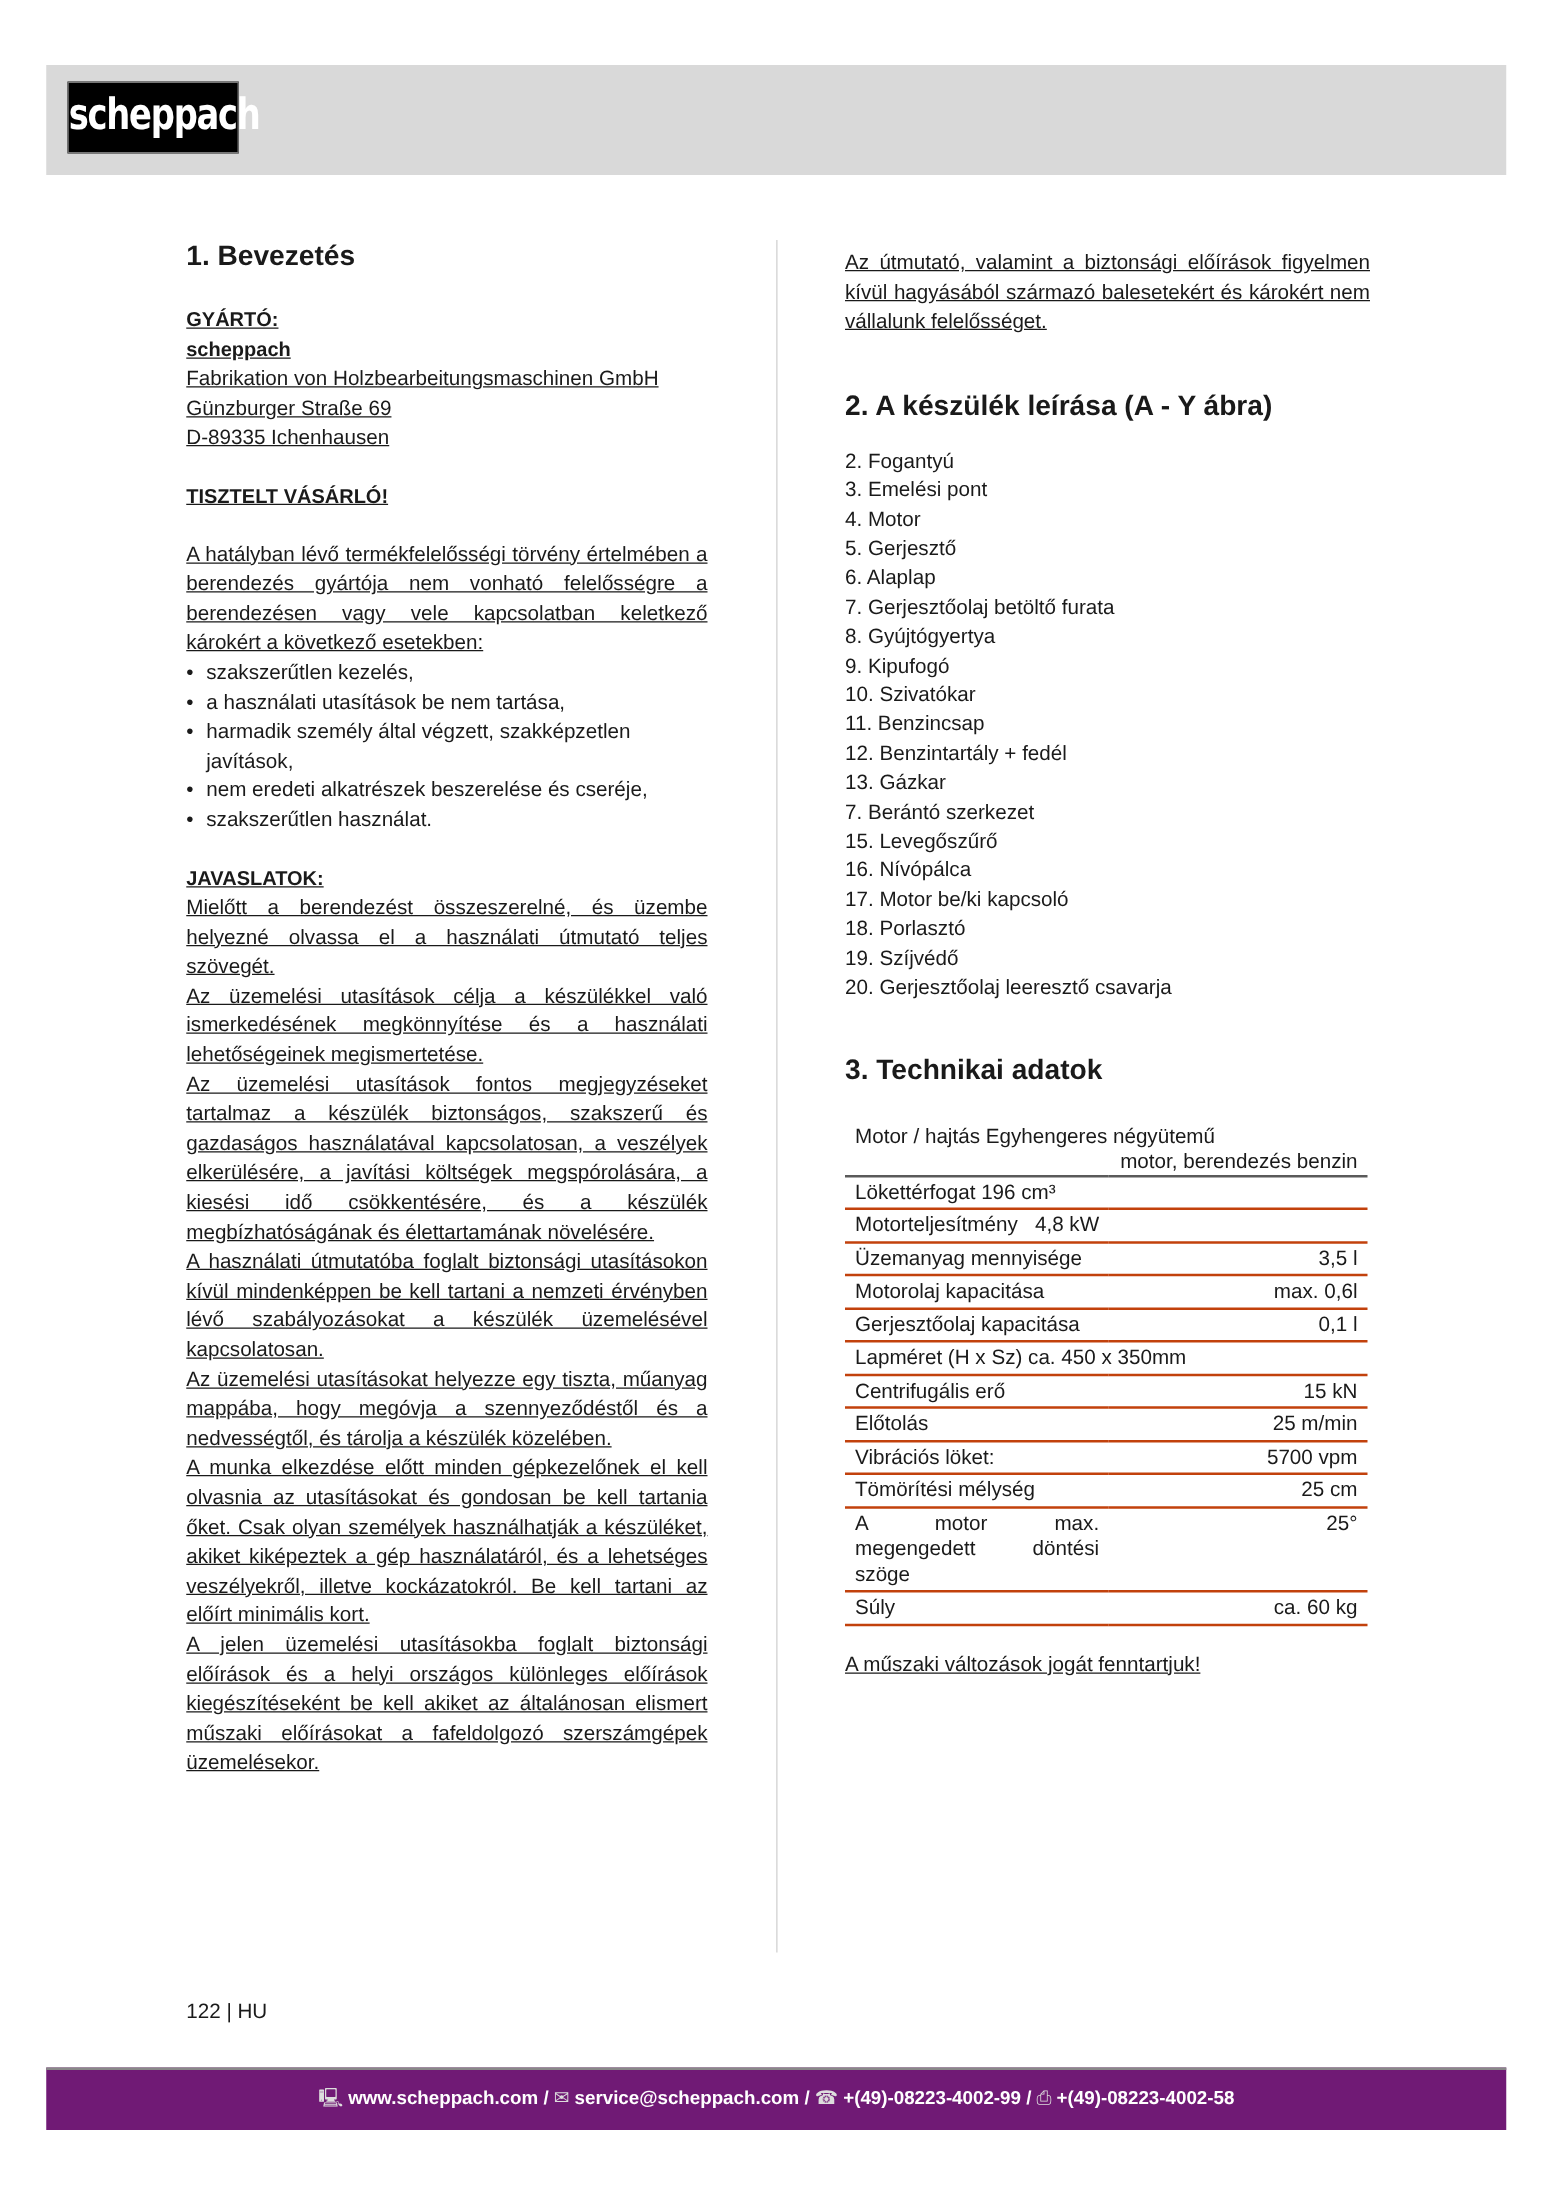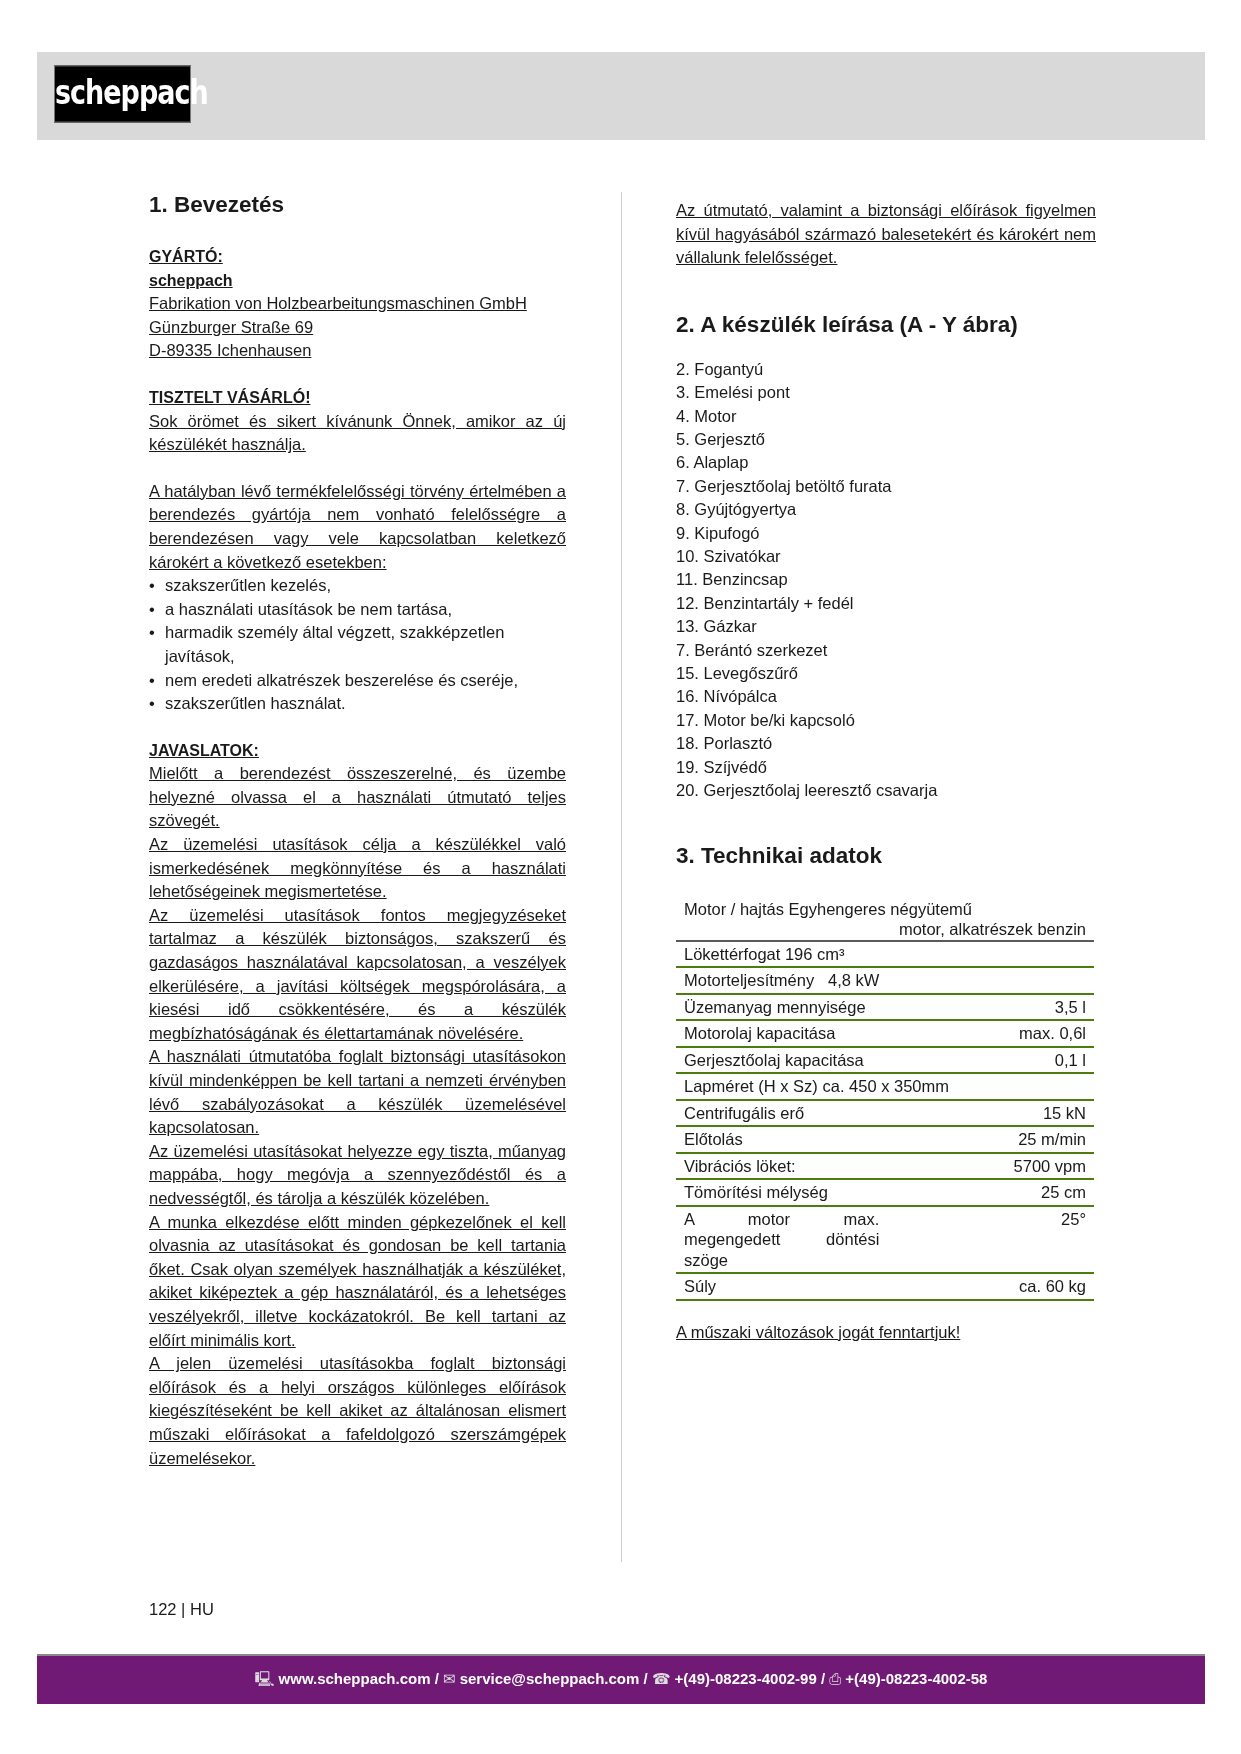--- a/index.html
+++ b/index.html
@@ -18,21 +18,21 @@
   .lbl { font-weight: bold; font-size: 16px; }
   p { margin: 0; text-decoration: underline; }
   .just { text-align: justify; }
   .gap { height: 23px; }
   ul.bul { list-style: none; padding: 0; margin: 0; }
   ul.bul li { position: relative; padding-left: 16px; }
   ul.bul li::before { content: "\2022"; position: absolute; left: 0; }
   ol.parts { list-style: none; padding: 0; margin: 0; }
   ol.parts li { line-height: 23.4px; }
   table.tech { border-collapse: collapse; width: 418px; font-size: 16.5px; margin-left: 0; }
-  table.tech td { padding: 2px 8px 2px 8px; vertical-align: top; line-height: 20.5px; border-bottom: 2px solid #4d7c0f; }
+  table.tech td { padding: 2px 8px 2px 8px; vertical-align: top; line-height: 20.5px; border-bottom: 2px solid #c2410c; }
   table.tech td.v { text-align: right; white-space: nowrap; }
   table.tech tr.first td { border-bottom: 2px solid #5a5a5a; padding-bottom: 0; }
   .footer-page { position: absolute; left: 149px; top: 1600px; font-size: 16.5px; }
   .footer-bar { position: absolute; left: 37px; top: 1654px; width: 1168px; height: 48px; background: #701a75;
                 border-top: 2px solid #888; color: #fff; font-weight: bold; font-size: 15px;
                 text-align: center; line-height: 46px; }
   .ficon { font-weight: normal; color: #ddd; margin-right: 4px; }
 </style>
 </head>
 <body>
@@ -45,21 +45,20 @@
 <div class="col col-left">
   <h1 class="sec">1.  Bevezetés</h1>
   <div style="height:25px"></div>
   <p class="lbl">GYÁRTÓ:</p>
   <p class="lbl">scheppach</p>
   <p>Fabrikation von Holzbearbeitungsmaschinen GmbH</p>
   <p>Günzburger Straße 69</p>
   <p>D-89335 Ichenhausen</p>
   <div class="gap"></div>
   <p class="lbl">TISZTELT VÁSÁRLÓ!</p>
-  <p class="just">Sok örömet és sikert kívánunk Önnek, amikor az új készülékét használja.</p>
   <div class="gap"></div>
   <p class="just">A hatályban lévő termékfelelősségi törvény értelmében a berendezés gyártója nem vonható felelősségre a berendezésen vagy vele kapcsolatban keletkező károkért a következő esetekben:</p>
   <ul class="bul">
     <li>szakszerűtlen kezelés,</li>
     <li>a használati utasítások be nem tartása,</li>
     <li>harmadik személy által végzett, szakképzetlen javítások,</li>
     <li>nem eredeti alkatrészek beszerelése és cseréje,</li>
     <li>szakszerűtlen használat.</li>
   </ul>
   <div class="gap"></div>
@@ -100,21 +99,21 @@
     <li>20. Gerjesztőolaj leeresztő csavarja</li>
   </ol>
   <div style="height:38px"></div>
   <h1 class="sec">3.  Technikai adatok</h1>
   <div style="height:26px"></div>
   <table class="tech">
     <tbody>
         <tr class="first">
       <td colspan="2">
         <div>Motor / hajtás Egyhengeres négyütemű</div>
-        <div style="text-align:right">motor, alkatrészek benzin</div>
+        <div style="text-align:right">motor, berendezés benzin</div>
       </td>
     </tr>
     <tr>
           <td>Lökettérfogat 196 cm³</td>
           <td class="v"></td>
         </tr>
     <tr>
           <td style="white-space:pre">Motorteljesítmény   4,8 kW</td>
           <td class="v"></td>
         </tr>

